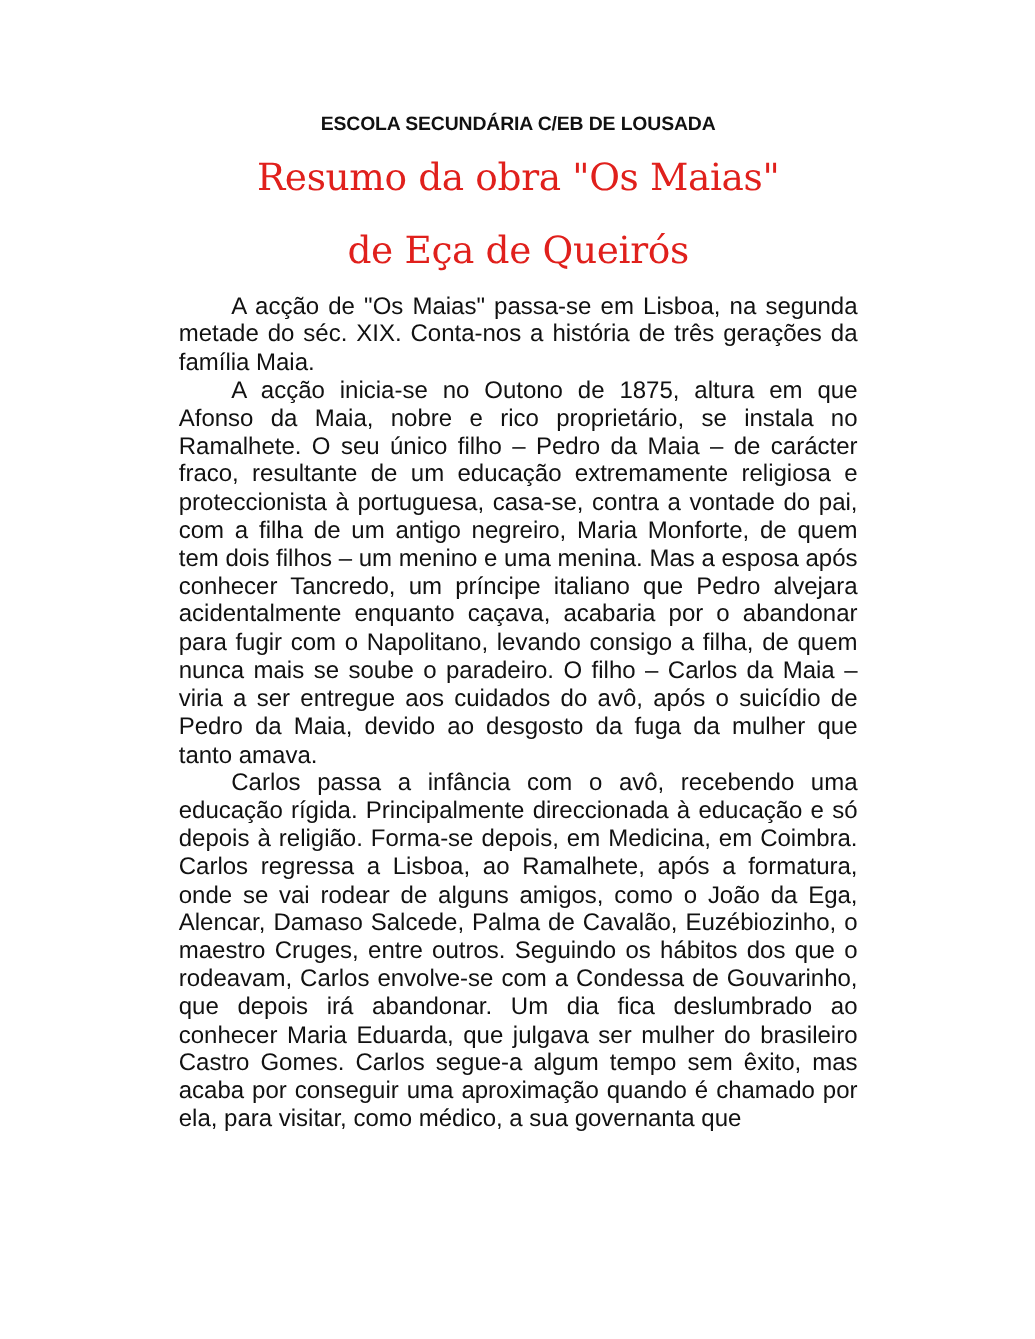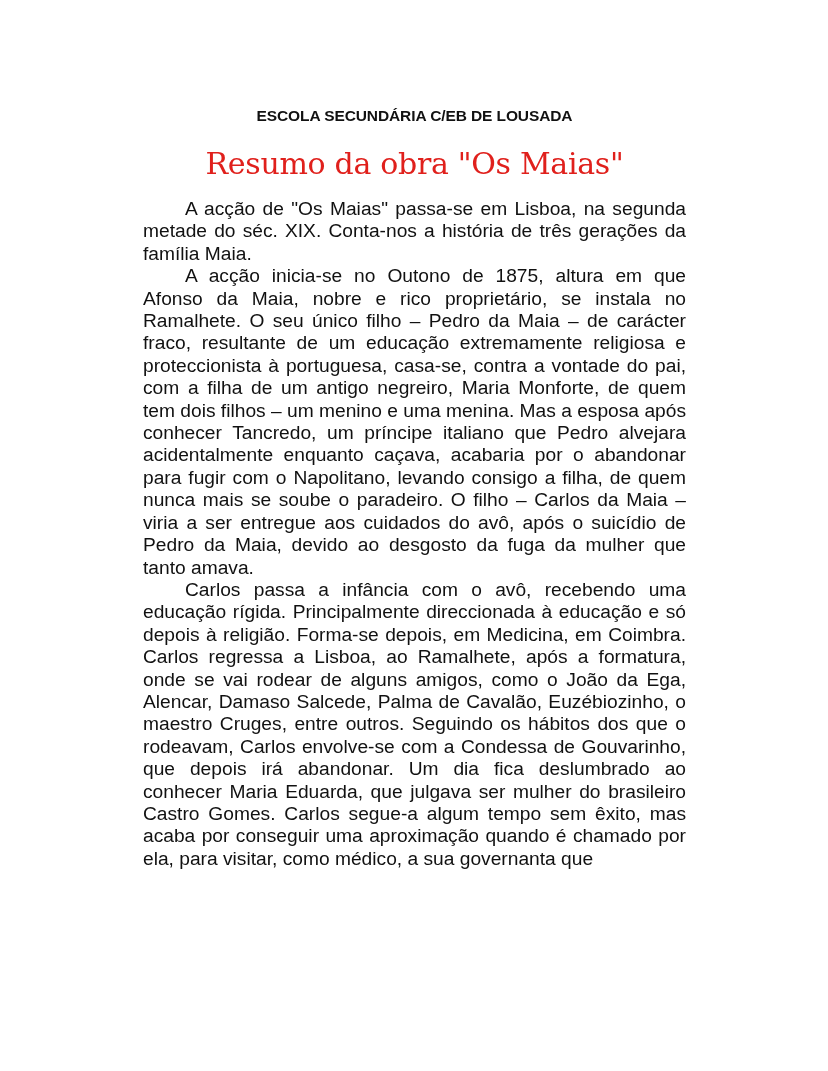--- a/index.html
+++ b/index.html
@@ -1,21 +1,21 @@
 <!DOCTYPE html>
 <html><head>
 <meta charset="utf-8">
 <style>
   html, body { margin: 0; padding: 0; background: #ffffff; }
   body { width: 828px; height: 1071px; position: relative; overflow: hidden; }
   .page { position: absolute; left: 143px; top: 88px; width: 543px; }
   .school {
     font-family: "Liberation Sans", sans-serif;
     font-weight: bold; font-size: 15.5px; color: #111;
-    text-align: center; margin: 16px; line-height: 24px;
+    text-align: center; margin: 0; line-height: 24px;
     letter-spacing: -0.1px;
   }
   .title {
     font-family: "DejaVu Serif", serif;
     color: #e0201c; text-align: center; margin: 0;
     font-size: 30px; font-weight: normal; line-height: 40px;
     letter-spacing: -0.3px;
   }
   .title.t1 { margin-top: 11px; }
   .title.t2 { margin-top: 18px; }
@@ -26,18 +26,19 @@
     text-align: justify;
   }
   .body p { margin: 0; text-indent: 42px; }
 </style>
 </head>
 <body>
 
 <div class="page">
   <h1 class="school">ESCOLA SECUNDÁRIA C/EB DE LOUSADA</h1>
   <h2 class="title t1">Resumo da obra "Os Maias"</h2>
+  <h2 class="title t2">de Eça de Queirós</h2>
   <div class="body">
     <p>A acção de "Os Maias" passa-se em Lisboa, na segunda metade do séc. XIX. Conta-nos a história de três gerações da família Maia.</p>
     <p>A acção inicia-se no Outono de 1875, altura em que Afonso da Maia, nobre e rico proprietário, se instala no Ramalhete. O seu único filho – Pedro da Maia – de carácter fraco, resultante de um educação extremamente religiosa e proteccionista à portuguesa, casa-se, contra a vontade do pai, com a filha de um antigo negreiro, Maria Monforte, de quem tem dois filhos – um menino e uma menina. Mas a esposa após conhecer Tancredo, um príncipe italiano que Pedro alvejara acidentalmente enquanto caçava, acabaria por o abandonar para fugir com o Napolitano, levando consigo a filha, de quem nunca mais se soube o paradeiro. O filho – Carlos da Maia – viria a ser entregue aos cuidados do avô, após o suicídio de Pedro da Maia, devido ao desgosto da fuga da mulher que tanto amava.</p>
     <p>Carlos passa a infância com o avô, recebendo uma educação rígida. Principalmente direccionada à educação e só depois à religião. Forma-se depois, em Medicina, em Coimbra. Carlos regressa a Lisboa, ao Ramalhete, após a formatura, onde se vai rodear de alguns amigos, como o João da Ega, Alencar, Damaso Salcede, Palma de Cavalão, Euzébiozinho, o maestro Cruges, entre outros. Seguindo os hábitos dos que o rodeavam, Carlos envolve-se com a Condessa de Gouvarinho, que depois irá abandonar. Um dia fica deslumbrado ao conhecer Maria Eduarda, que julgava ser mulher do brasileiro Castro Gomes. Carlos segue-a algum tempo sem êxito, mas acaba por conseguir uma aproximação quando é chamado por ela, para visitar, como médico, a  sua governanta que</p>
   </div>
 </div>
 
 </body></html>

